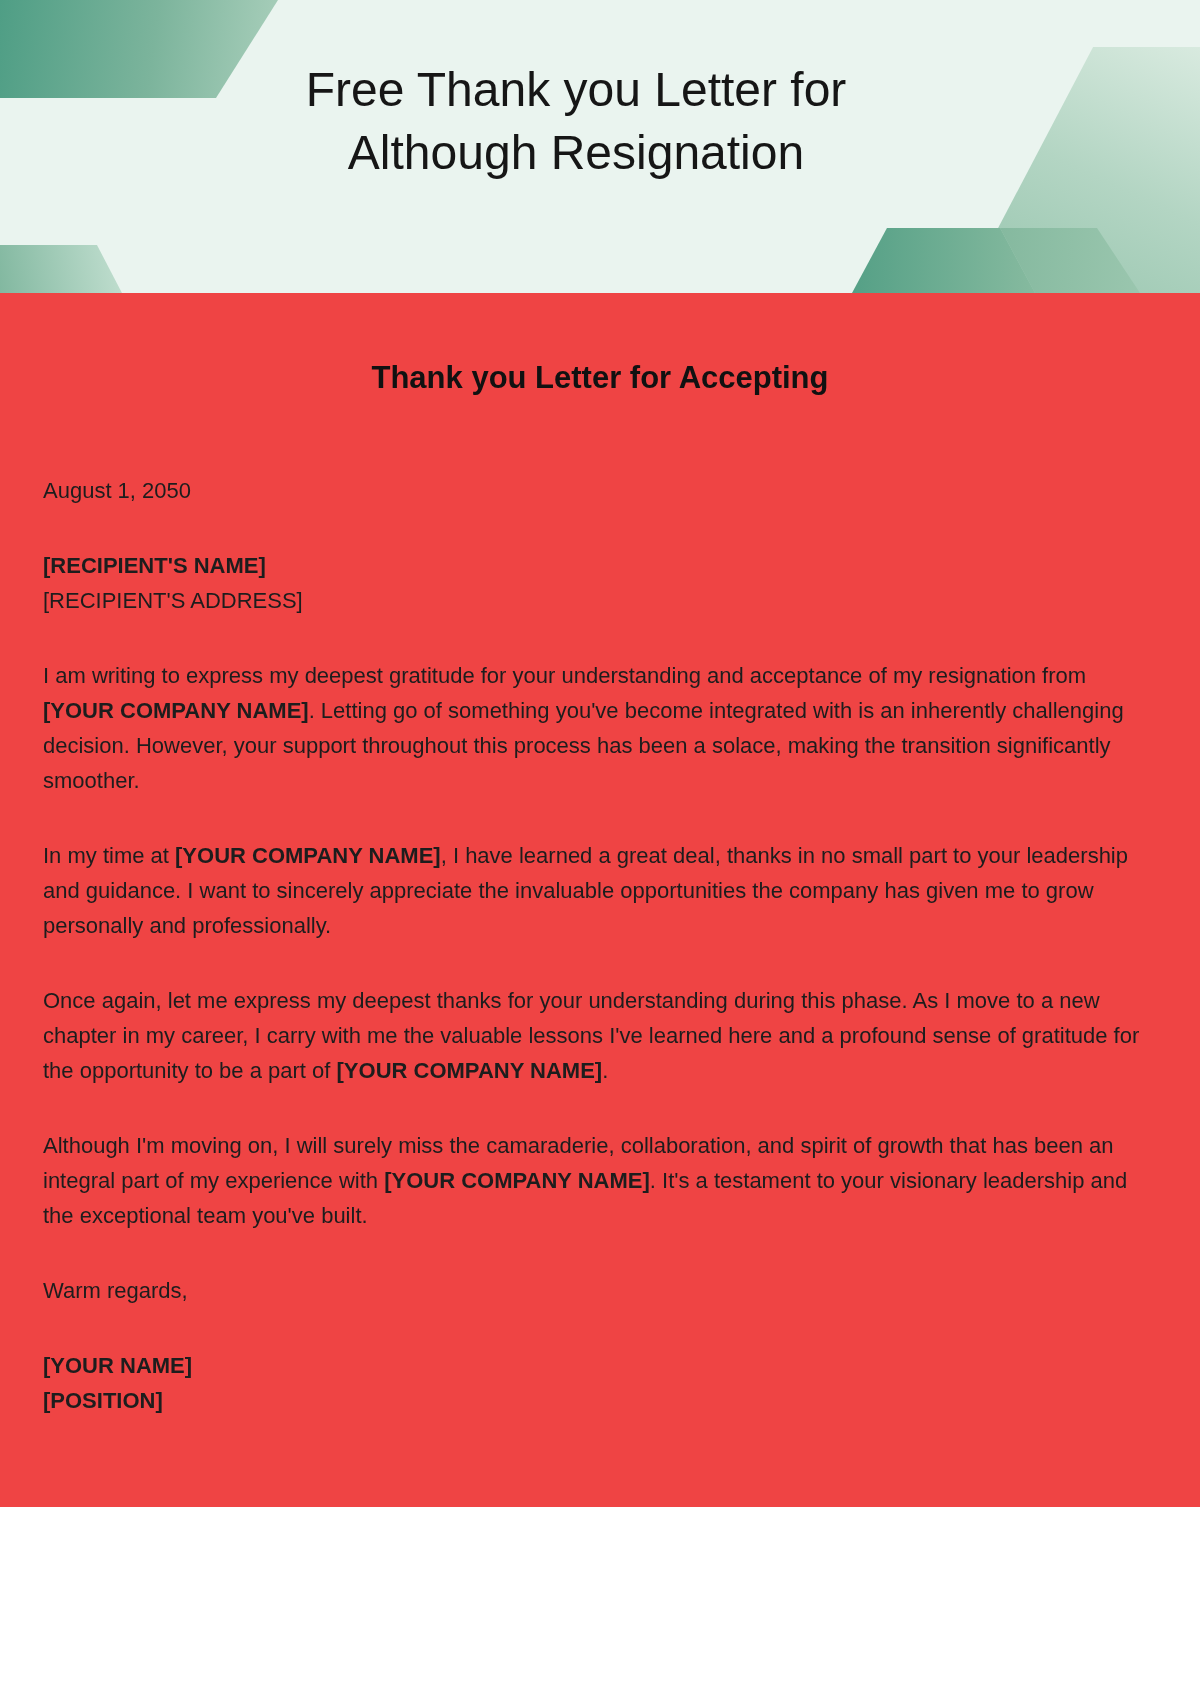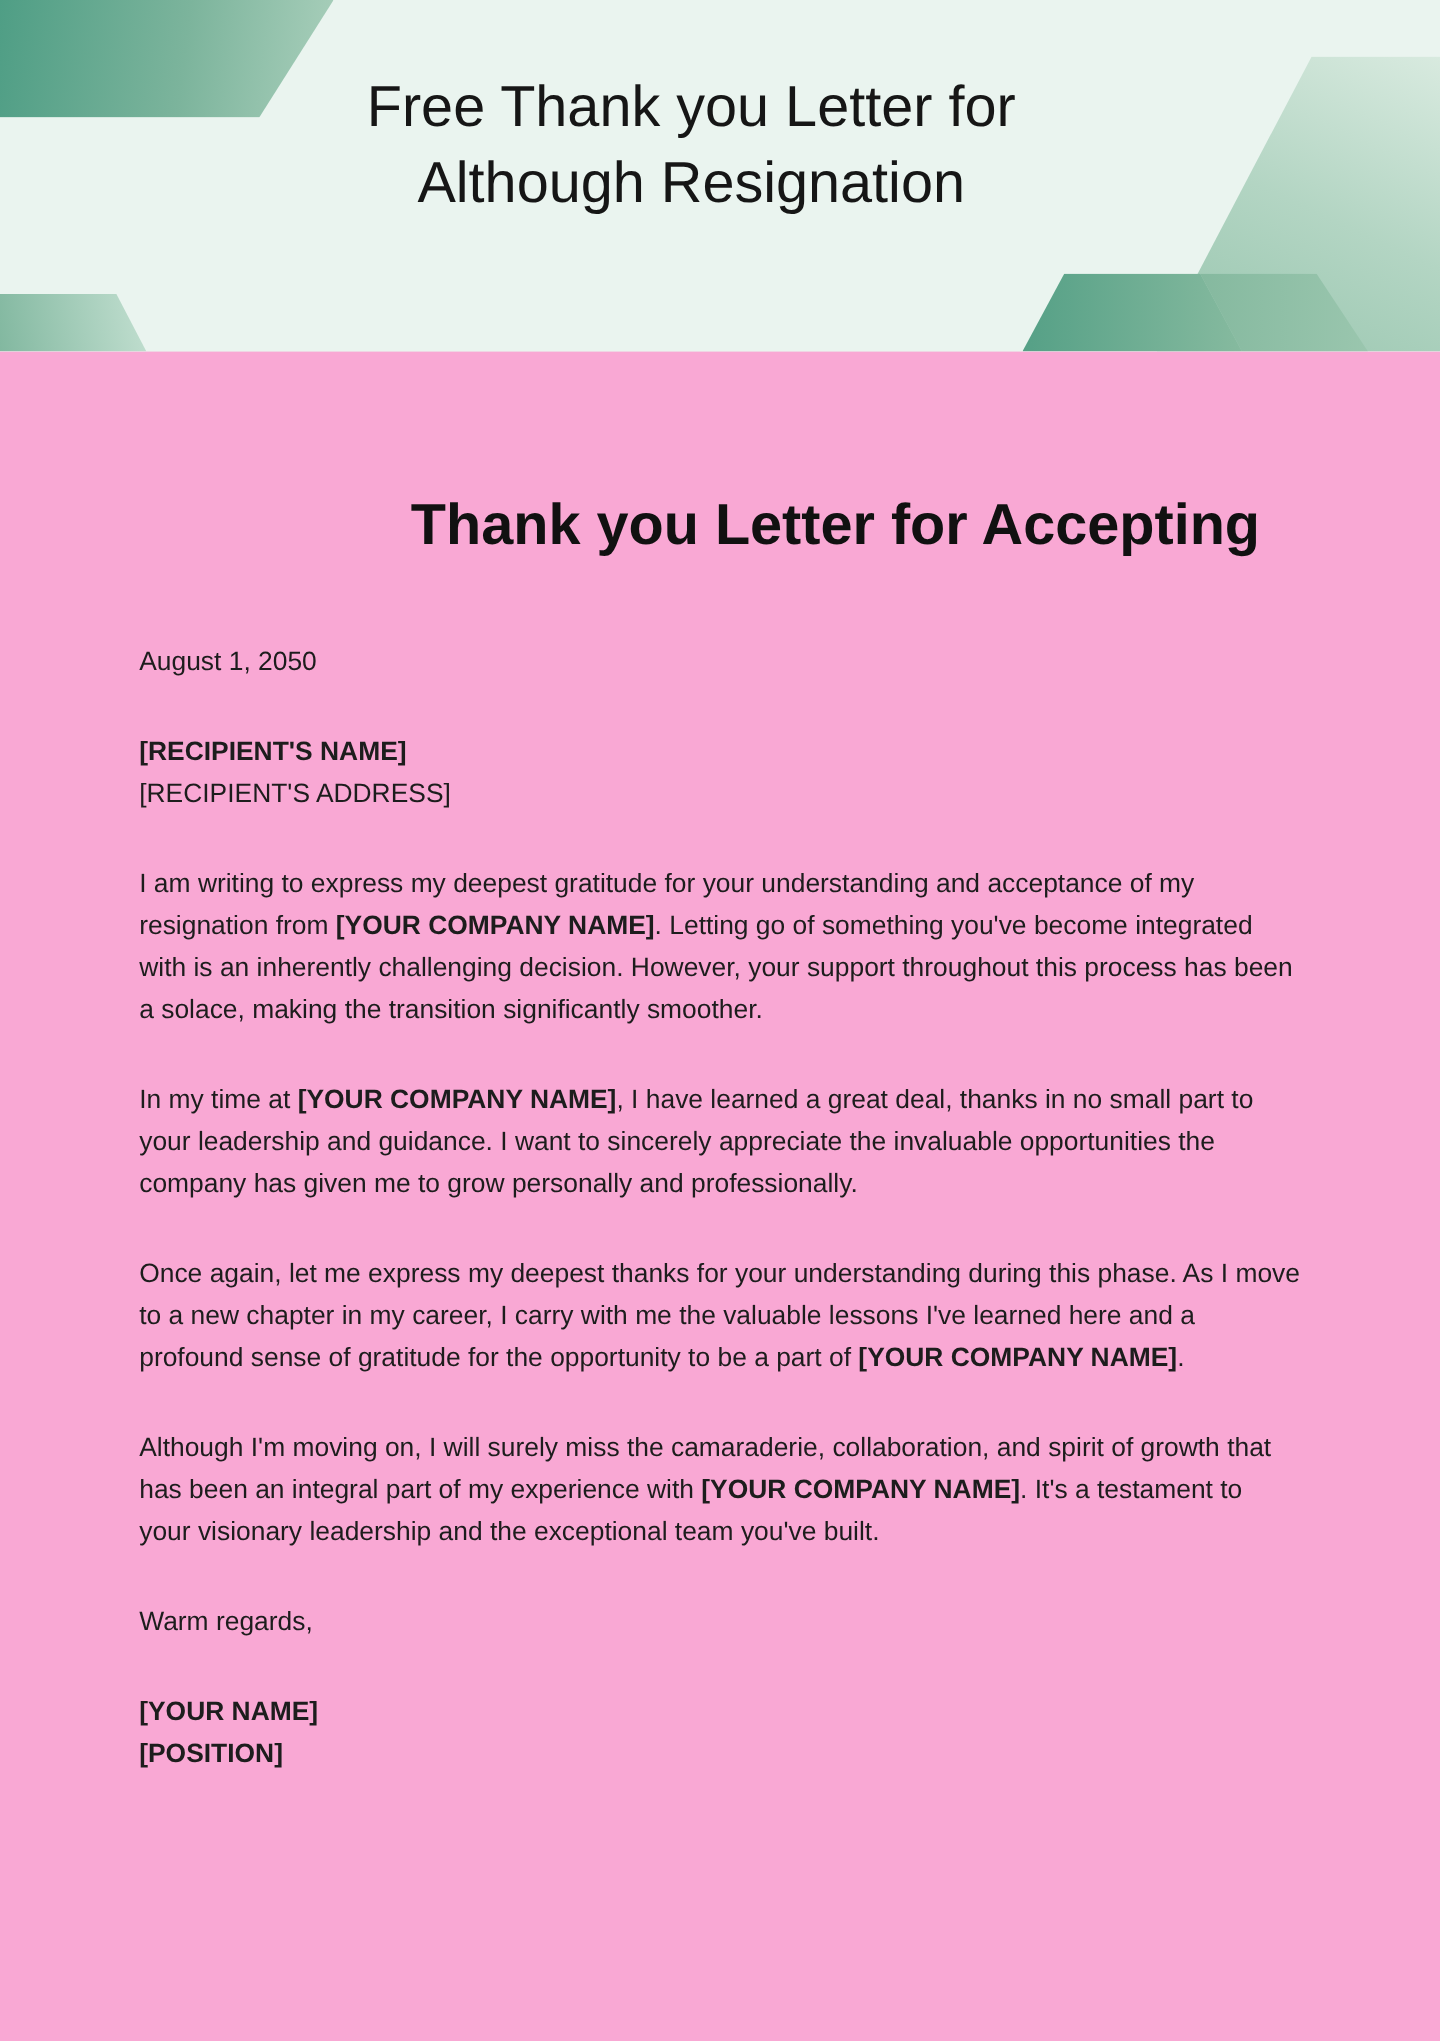--- a/index.html
+++ b/index.html
@@ -4,22 +4,22 @@
 <style>
   html, body { margin: 0; padding: 0; }
   body {
     width: 1200px;
     font-family: "Liberation Sans", "DejaVu Sans", sans-serif;
     background: #ffffff;
   }
   .page {
     position: relative;
     width: 1200px;
-    height: 1701px;
-    background: #f9a8d4;
+    height: 1507px;
+    background: #ef4444;
     overflow: hidden;
   }
 
   
   .banner {
     position: relative;
     width: 100%;
     height: 293px;
     background: #eaf4ef;
     overflow: hidden;
@@ -59,30 +59,30 @@
     text-align: center;
     font-size: 48px;
     line-height: 63px;
     font-weight: 400;
     color: #161616;
   }
 
   
   .doc-title {
     margin: 0 auto;
-    padding-top: 116px;
+    padding-top: 56px;
     max-width: 900px;
-    text-align: right;
-    font-size: 48px;
+    text-align: center;
+    font-size: 31px;
     line-height: 57px;
     font-weight: 700;
     color: #111111;
   }
   .letter {
-    padding: 0 116px;
+    padding: 0 43px;
     color: #1d1d1d;
     font-size: 22px;
     line-height: 35px;
   }
   .letter .blk { margin: 40px 0 0 0; }
   .letter .blk.first { margin-top: 67px; }
   .letter .line { margin: 0; }
   .bold { font-weight: 700; }
   strong { font-weight: 700; }
 </style>

